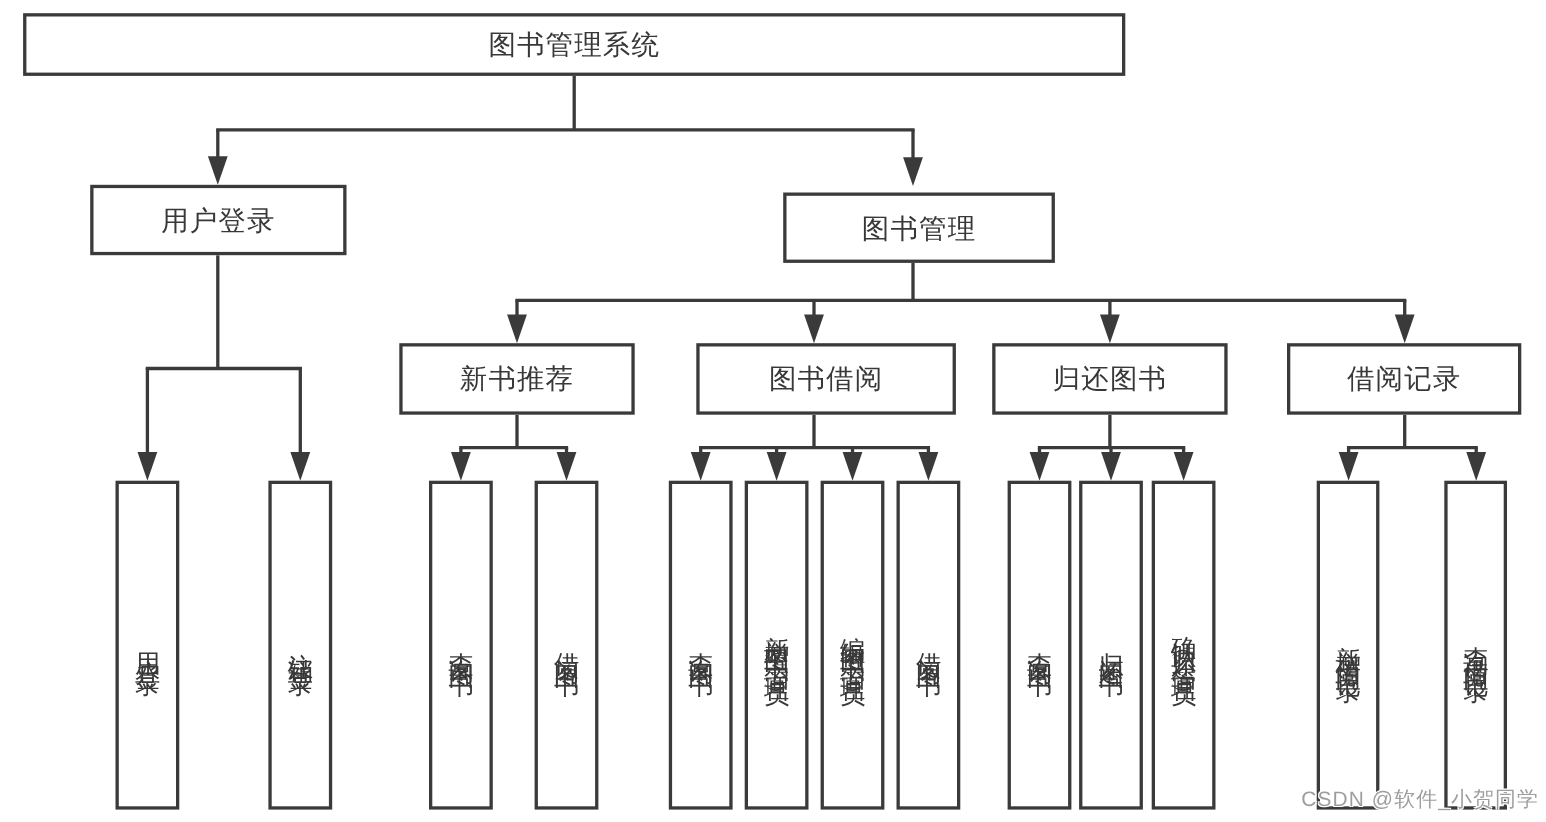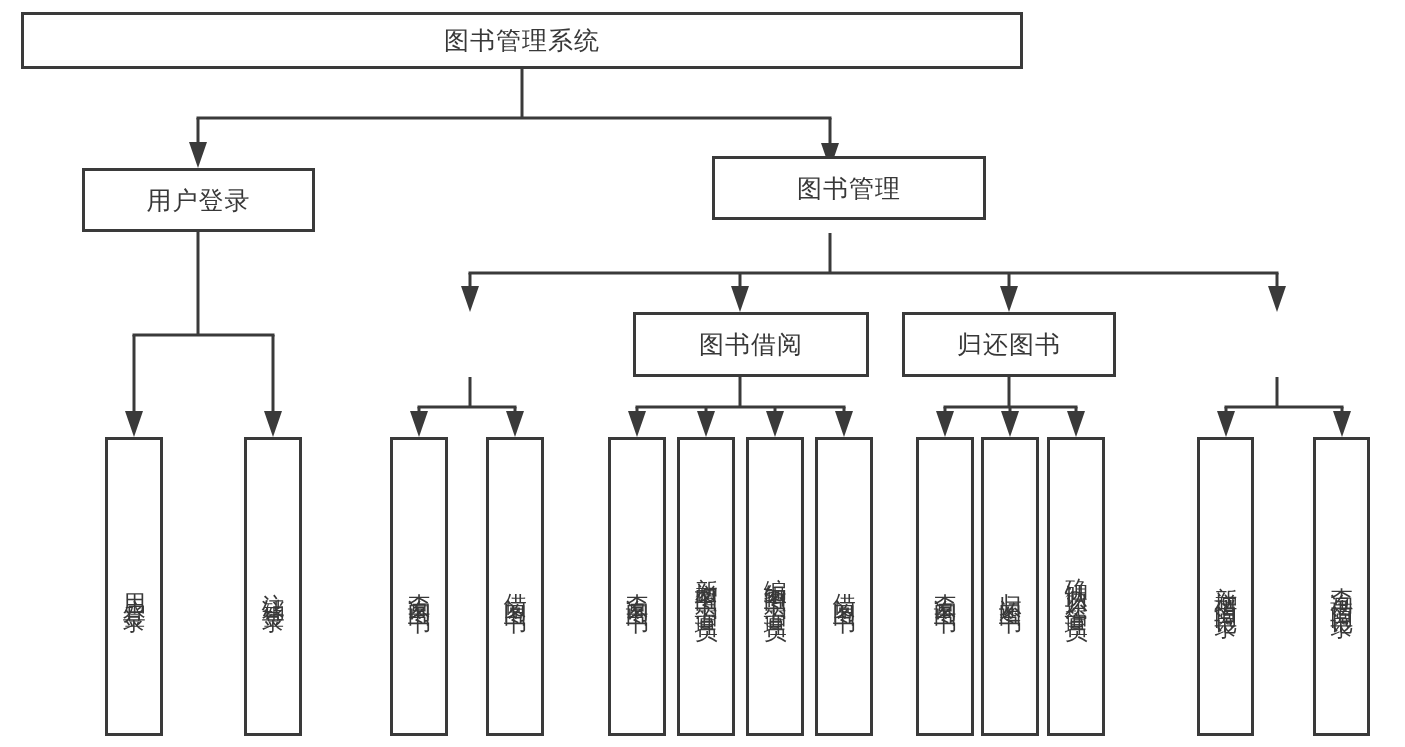--- a/index.html
+++ b/index.html
@@ -123,28 +123,34 @@
       <line x1="1342" y1="407" x2="1342" y2="419" stroke="#3a3a3a" stroke-width="3"></line>
       <polygon points="1333,411 1351,411 1342,437" fill="#3a3a3a"></polygon>
     </svg>
   <div id="nodes-layer">
       <div class="node h" style="left: 21px; top: 12px; width: 1002px; height: 57px; border-color: rgb(58, 58, 58);">
         <span class="label" style="color: rgb(56, 56, 56);">图书管理系统</span>
       </div>
       <div class="node h" style="left: 82px; top: 168px; width: 233px; height: 64px; border-color: rgb(58, 58, 58);">
         <span class="label" style="color: rgb(56, 56, 56);">用户登录</span>
       </div>
-      <div class="node h" style="left: 712px; top: 156px; width: 274px; height: 64px; border-color: rgb(58, 58, 58);">
+      <div class="node h" style="left: 712px; top: 175px; width: 247px; height: 64px; border-color: rgb(58, 58, 58);">
         <span class="label" style="color: rgb(56, 56, 56);">图书管理</span>
+      </div>
+      <div class="node h" style="left: 363px; top: 312px; width: 214px; height: 65px; border-color: rgb(58, 58, 58);">
+        <span class="label" style="color: rgb(56, 56, 56);">新书推荐</span>
       </div>
       <div class="node h" style="left: 633px; top: 312px; width: 236px; height: 65px; border-color: rgb(58, 58, 58);">
         <span class="label" style="color: rgb(56, 56, 56);">图书借阅</span>
       </div>
       <div class="node h" style="left: 902px; top: 312px; width: 214px; height: 65px; border-color: rgb(58, 58, 58);">
         <span class="label" style="color: rgb(56, 56, 56);">归还图书</span>
+      </div>
+      <div class="node h" style="left: 1170px; top: 312px; width: 213px; height: 65px; border-color: rgb(58, 58, 58);">
+        <span class="label" style="color: rgb(56, 56, 56);">借阅记录</span>
       </div>
       <div class="node v" style="left: 105px; top: 437px; width: 58px; height: 299px; border-color: rgb(58, 58, 58);">
         <span class="label" style="color: rgb(56, 56, 56);">用户登录</span>
       </div>
       <div class="node v" style="left: 244px; top: 437px; width: 58px; height: 299px; border-color: rgb(58, 58, 58);">
         <span class="label" style="color: rgb(56, 56, 56);">注销登录</span>
       </div>
       <div class="node v" style="left: 390px; top: 437px; width: 58px; height: 299px; border-color: rgb(58, 58, 58);">
         <span class="label" style="color: rgb(56, 56, 56);">查询图书</span>
       </div>
@@ -172,13 +178,14 @@
       <div class="node v" style="left: 1047px; top: 437px; width: 58px; height: 299px; border-color: rgb(58, 58, 58);">
         <span class="label" style="color: rgb(56, 56, 56);">确认归还（管理员）</span>
       </div>
       <div class="node v" style="left: 1197px; top: 437px; width: 57px; height: 299px; border-color: rgb(58, 58, 58);">
         <span class="label" style="color: rgb(56, 56, 56);">新增借阅记录</span>
       </div>
       <div class="node v" style="left: 1313px; top: 437px; width: 57px; height: 299px; border-color: rgb(58, 58, 58);">
         <span class="label" style="color: rgb(56, 56, 56);">查询借阅记录</span>
       </div>
     </div>
+  <div class="watermark">CSDN @软件_小贺同学</div>
 </div>
 
 </body></html>

